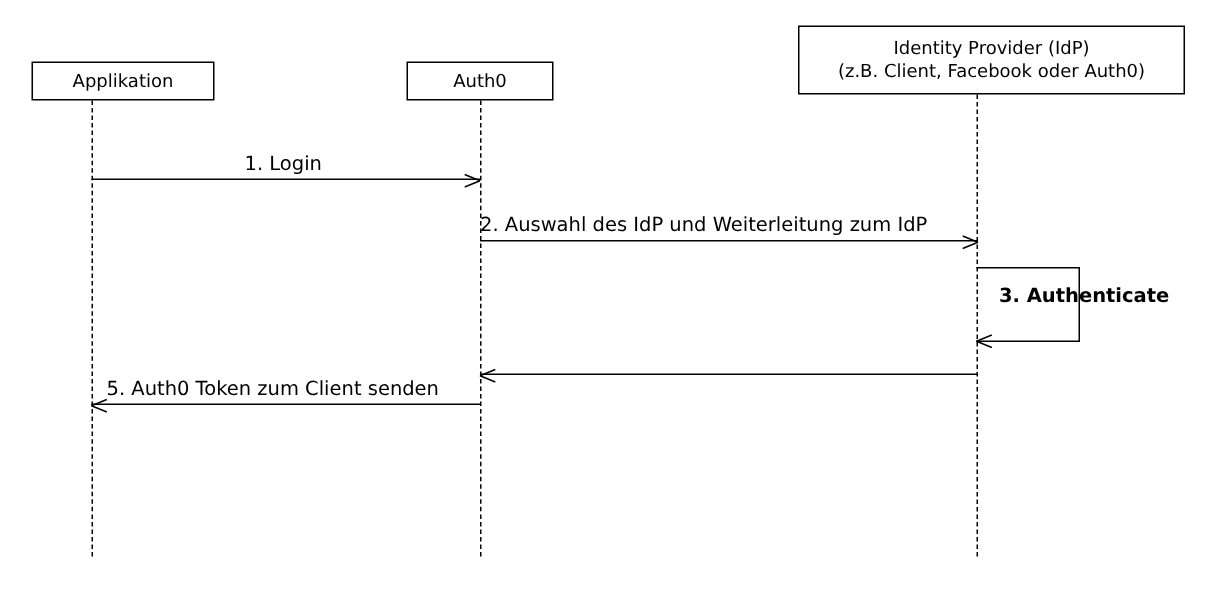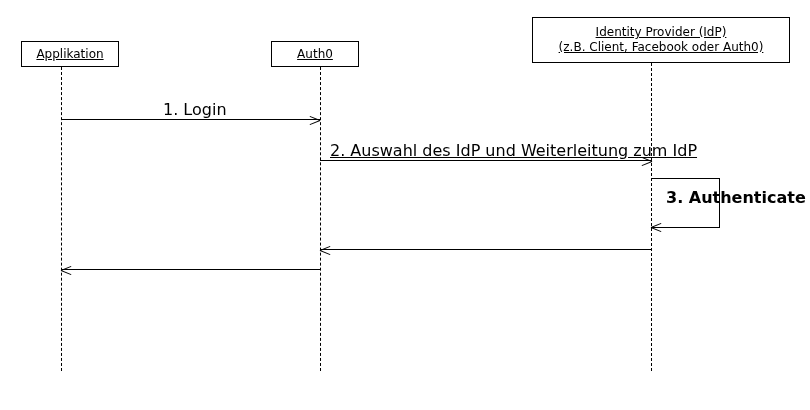--- a/index.html
+++ b/index.html
@@ -26,26 +26,25 @@
     background: #ffffff;
     display: flex;
     flex-direction: column;
     align-items: center;
     justify-content: center;
     text-align: center;
     font-size: 12px;
     line-height: 15px;
     color: #000000;
     white-space: nowrap;
-    text-decoration: underline;
   }
   .participant .pline { display: block; }
 
-  #p-app  { left: 21px;  top: 41px; width: 98px;  height: 26px; }
-  #p-auth { left: 271px; top: 41px; width: 88px;  height: 26px; }
+  #p-app  { left: 21px;  top: 41px; width: 122px;  height: 26px; }
+  #p-auth { left: 271px; top: 41px; width: 98px;  height: 26px; }
   #p-idp  { left: 532px; top: 17px; width: 258px; height: 46px; }
 
   
   .lifeline {
     position: absolute;
     width: 0;
     border-left: 1px dashed #000000;
   }
   #ll-app  { left: 61px;  top: 67px; height: 304px; }
   #ll-auth { left: 320px; top: 67px; height: 304px; }
@@ -65,21 +64,21 @@
     border-top: 1px solid #000000;
   }
   .ah.r-up   { transform-origin: 100% 50%; transform: rotate(-22deg); }
   .ah.r-down { transform-origin: 100% 50%; transform: rotate(22deg); }
   .ah.l-up   { transform-origin: 0% 50%;   transform: rotate(22deg); }
   .ah.l-down { transform-origin: 0% 50%;   transform: rotate(-22deg); }
 
   
   .msg-label {
     position: absolute;
-    font-size: 16px;
+    font-size: 13px;
     line-height: 14px;
     color: #000000;
     white-space: nowrap;
   }
 
   
   .self-loop {
     position: absolute;
     box-sizing: border-box;
     border-top: 1px solid #000000;
@@ -109,36 +108,37 @@
   <div class="lifeline" id="ll-app"></div>
   <div class="lifeline" id="ll-auth"></div>
   <div class="lifeline" id="ll-idp"></div>
 
   <div class="msg-label" style="left:163px; top:103px;">1. Login</div>
   <div class="msg-line" style="left:61px; top:119px; width:259px;">
     <div class="ah r-up" style="left:248px; top:0;"></div>
     <div class="ah r-down" style="left:248px; top:0;"></div>
   </div>
 
-  <div class="msg-label" style="left:330px; top:144px;text-decoration:underline;">2. Auswahl des IdP und Weiterleitung zum IdP</div>
+  <div class="msg-label" style="left:320px; top:144px;">2. Auswahl des IdP und Weiterleitung zum IdP</div>
   <div class="msg-line" style="left:320px; top:160px; width:332px;">
     <div class="ah r-up" style="left:321px; top:0;"></div>
     <div class="ah r-down" style="left:321px; top:0;"></div>
   </div>
 
   <div class="self-loop" style="left:651px; top:178px; width:69px; height:50px;"></div>
   <div class="msg-label" style="left:666px; top:191px;font-weight:bold;">3. Authenticate</div>
   <div style="position:absolute; left:651px; top:227px; width:0; height:0;">
     <div class="ah l-up" style="left:0; top:0;"></div>
     <div class="ah l-down" style="left:0; top:0;"></div>
   </div>
 
   <div class="msg-line" style="left:320px; top:249px; width:332px;">
     <div class="ah l-up" style="left:0; top:0;"></div>
     <div class="ah l-down" style="left:0; top:0;"></div>
   </div>
 
+  <div class="msg-label" style="left:71px; top:253px;">5. Auth0 Token zum Client senden</div>
   <div class="msg-line" style="left:61px; top:269px; width:259px;">
     <div class="ah l-up" style="left:0; top:0;"></div>
     <div class="ah l-down" style="left:0; top:0;"></div>
   </div>
 
 </div>
 
 </body></html>

